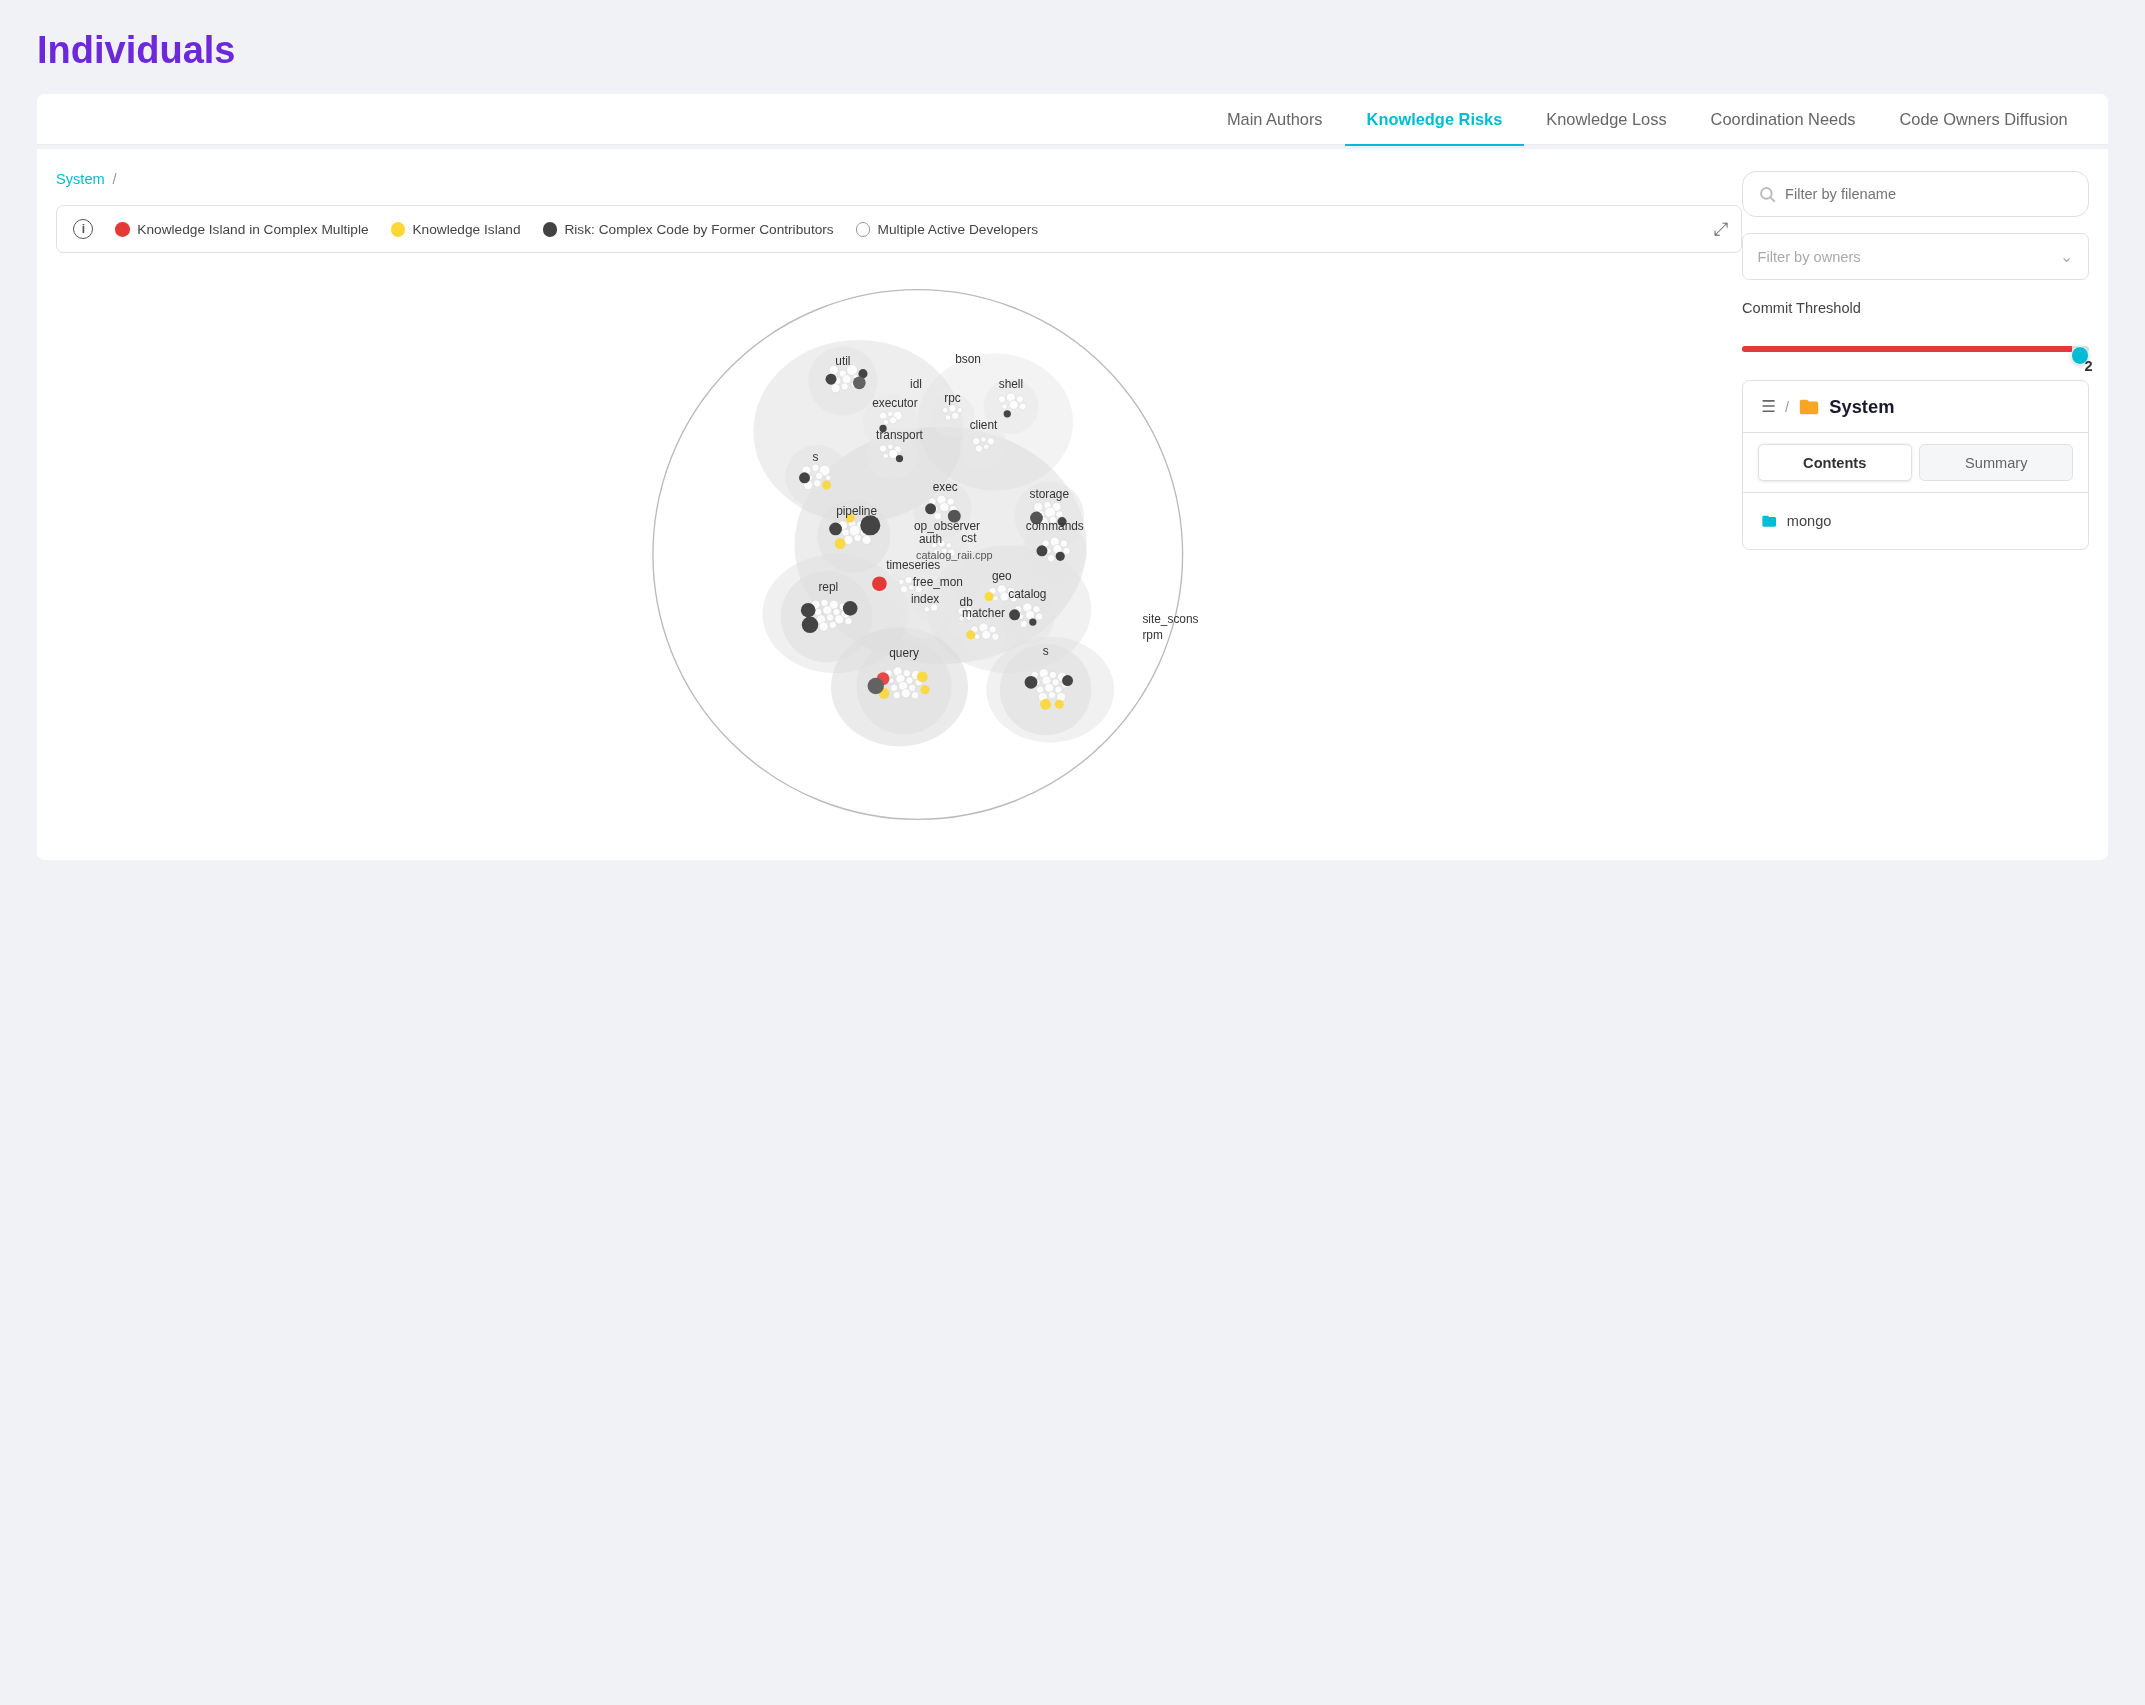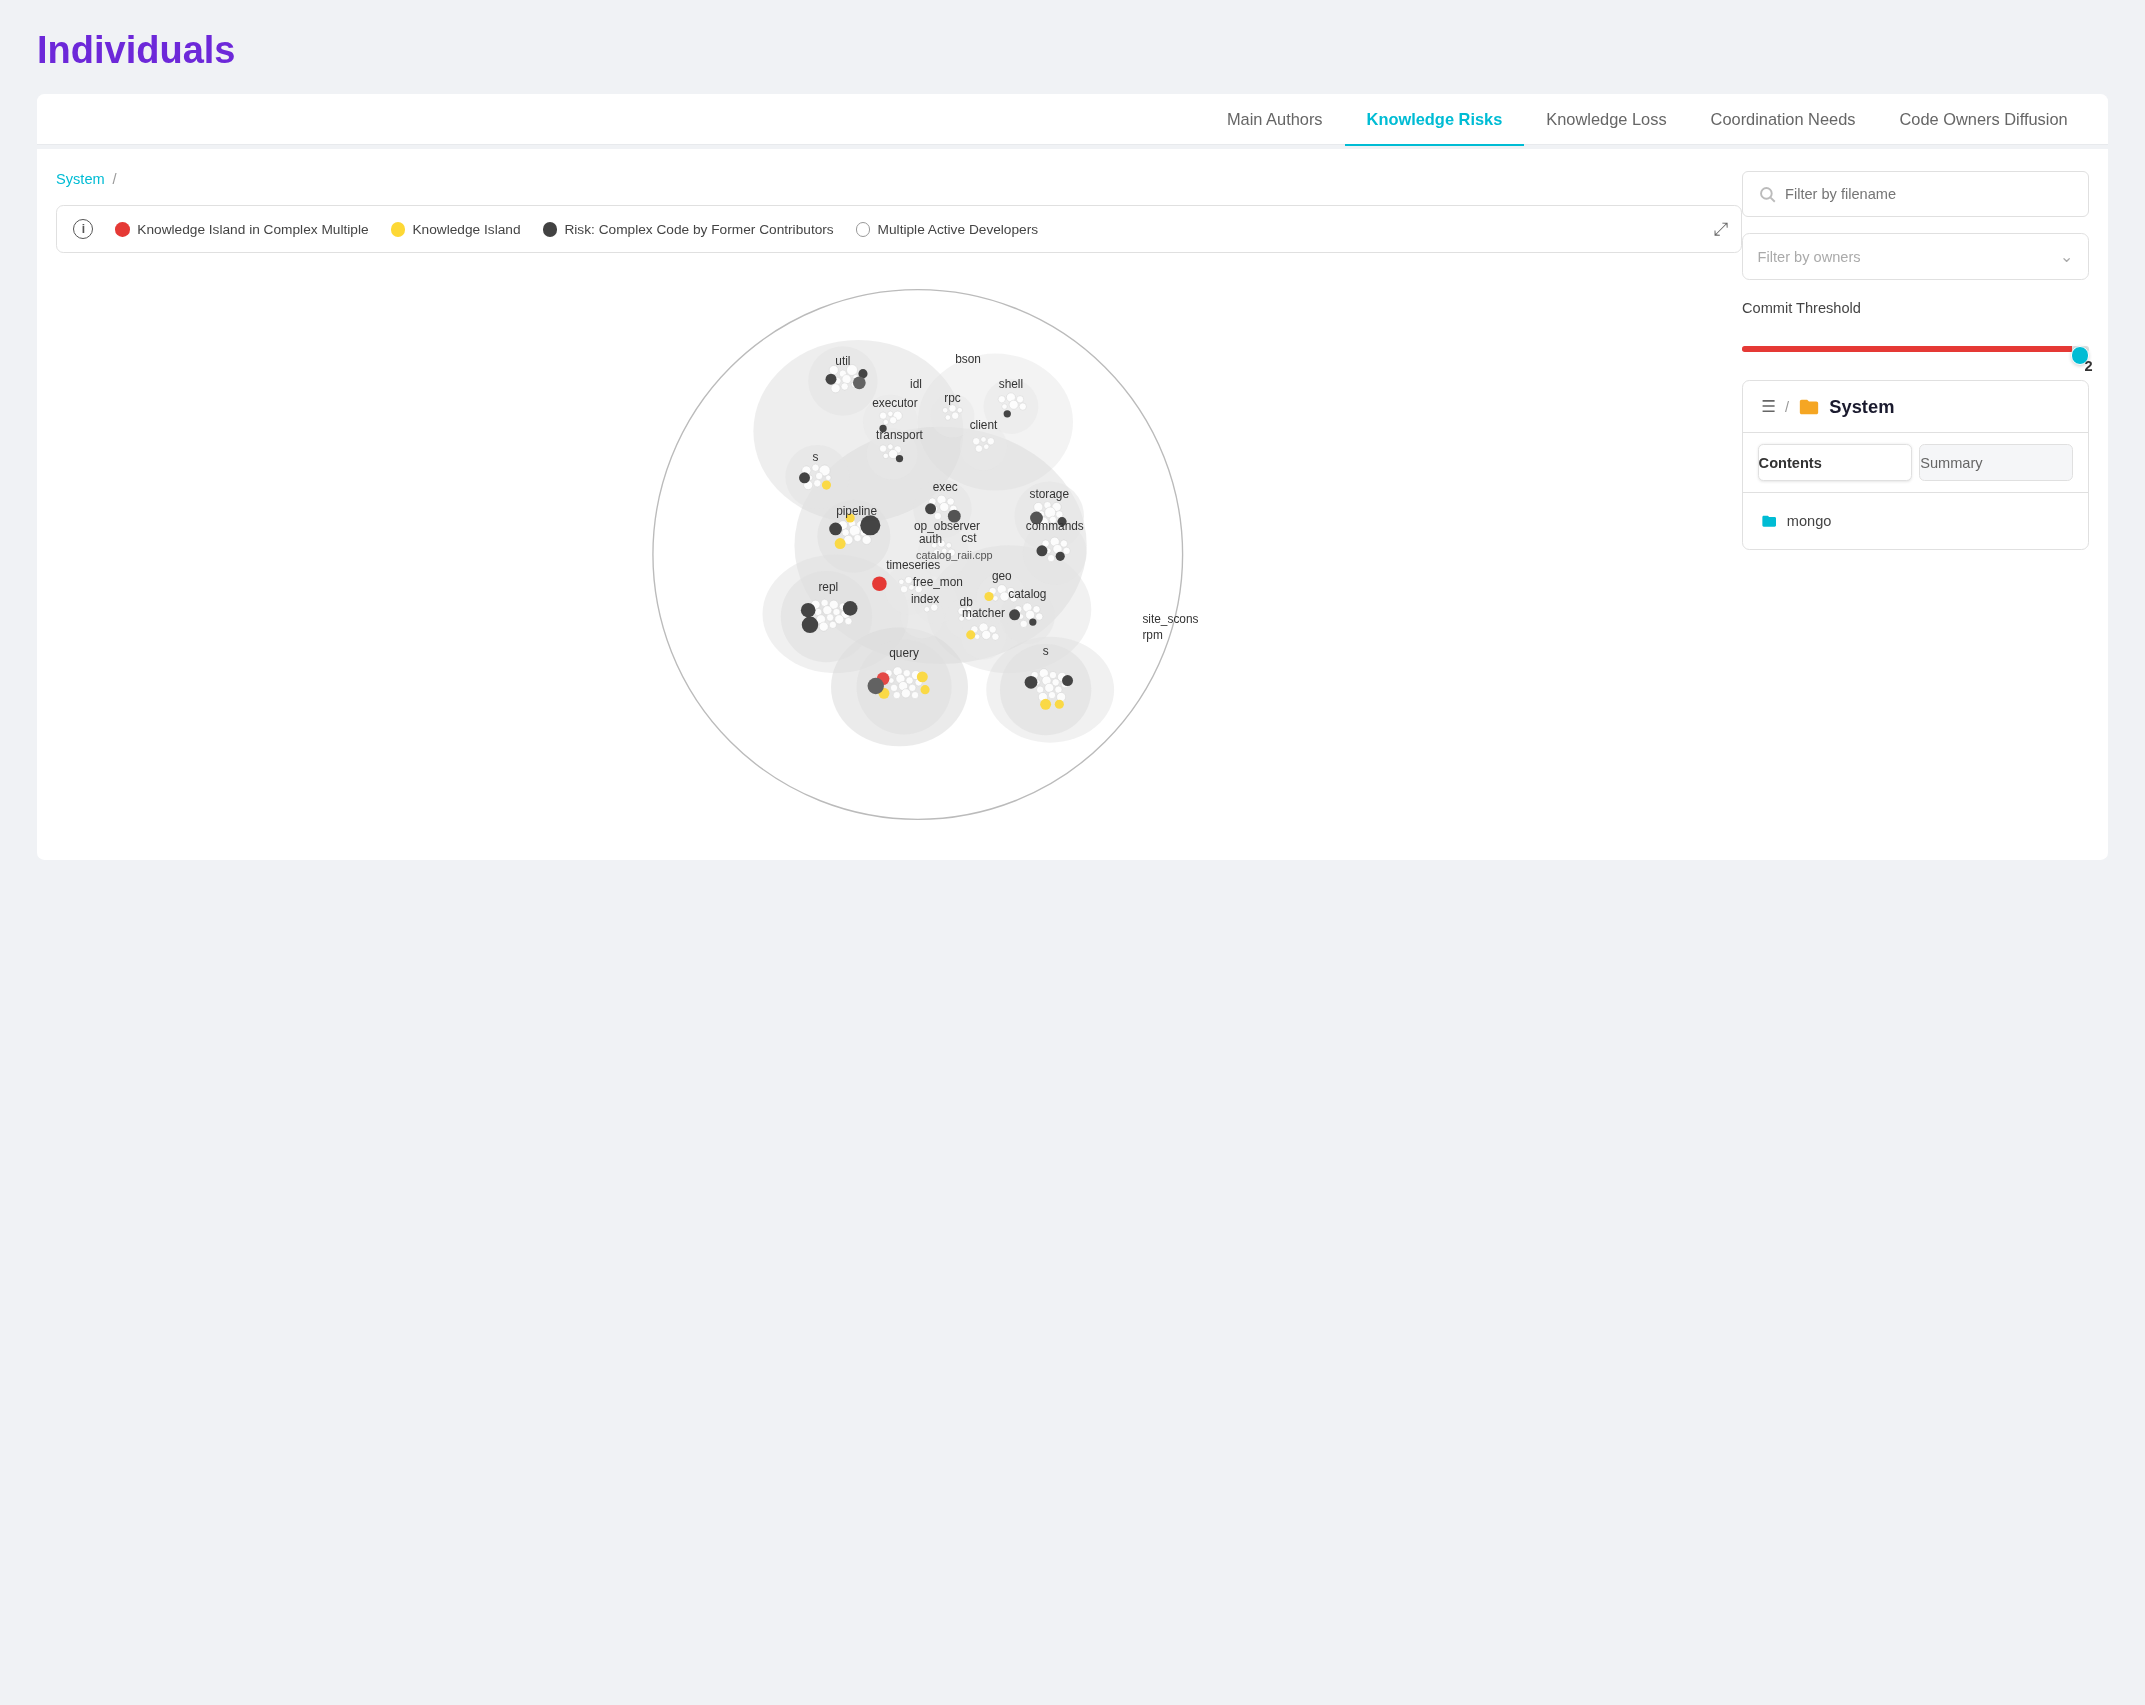--- a/index.html
+++ b/index.html
@@ -129,21 +129,21 @@
     }
     .right-panel {
       width: 347px;
       flex-shrink: 0;
       display: flex;
       flex-direction: column;
       gap: 16.4px;
     }
     .filter-input {
       border: 0.9px solid #e0e0e0;
-      border-radius: 6px;
+      border-radius: 14px;
       padding: 12.8px 14.6px;
       display: flex;
       align-items: center;
       gap: 9.1px;
     }
     .filter-input input {
       border: none;
       outline: none;
       font-size: 14.6px;
       color: #aaa;
@@ -239,20 +239,21 @@
     }
     .folder-tabs {
       display: flex;
       padding: 11px 14.6px;
       gap: 7.3px;
       border-bottom: 0.9px solid #e0e0e0;
     }
     .folder-tab {
       flex: 1;
       padding: 9.1px 0;
+      text-align: center;
       border-radius: 5.5px;
       font-size: 14.6px;
       cursor: pointer;
       border: 0.9px solid #e0e0e0;
     }
     .folder-tab.active {
       background: #fff;
       font-weight: 600;
       color: #333;
       box-shadow: 0 0.9px 2.7px rgba(0,0,0,0.1);

